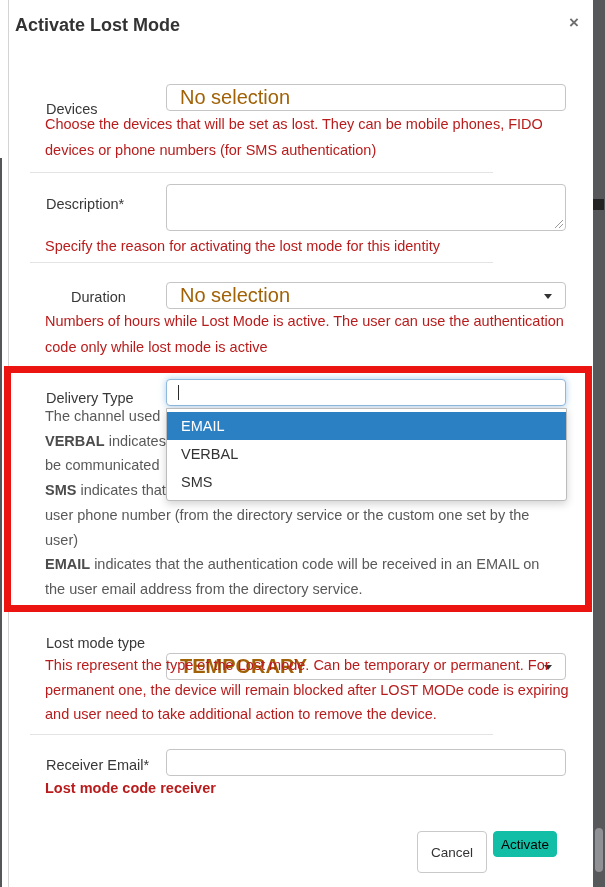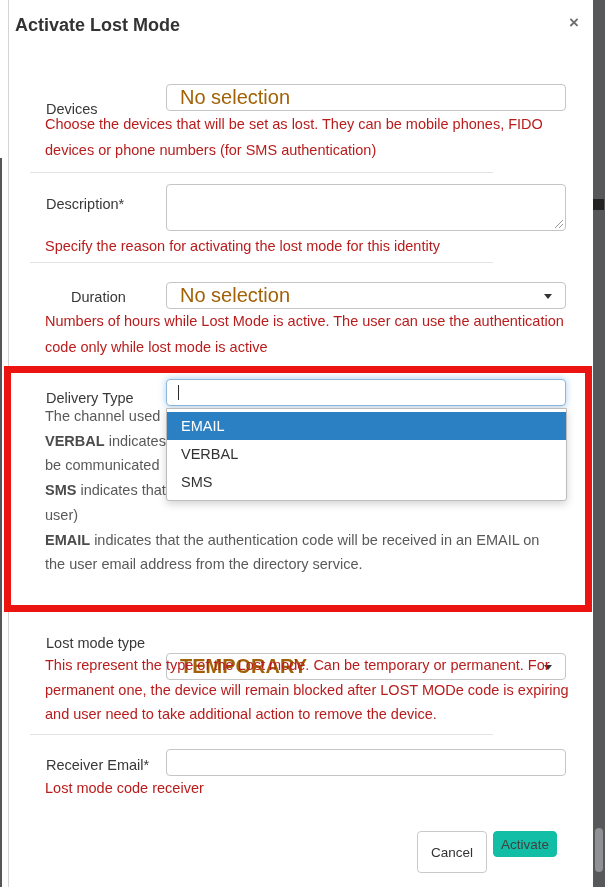--- a/index.html
+++ b/index.html
@@ -64,21 +64,21 @@
   .dd-item.selected { background:#2b80c4; color:#ffffff; }
 
   .red-annotation {
     left:4px; top:366px; width:588px; height:246px;
     border:7px solid #ec1410; z-index:20; pointer-events:none;
   }
 
   
   .btn { font-family:inherit; font-size:13.5px; border-radius:4px; cursor:pointer; text-align:center; }
   .btn-cancel { left:417px; top:831px; width:70px; height:42px; background:#fff; border:1px solid #c9c9c9; color:#333; }
-  .btn-activate { left:493px; top:831px; width:64px; height:26px; background:#12bfa6; border:1px solid #12bfa6; color:#404040; }
+  .btn-activate { left:493px; top:831px; width:64px; height:26px; background:#12bfa6; border:1px solid #12bfa6; color:#000000; }
 </style>
 </head>
 <body>
 
 <div class="abs left-sliver"></div>
 <div class="abs modal-left-border"></div>
 <div class="abs overlay-strip"></div>
 <div class="abs strip-notch"></div>
 <div class="abs strip-thumb"></div>
 
@@ -107,20 +107,21 @@
 
 <div class="abs field-label" style="left:46px; top:390px;">Delivery Type</div>
 <input class="focus-input" value="" style="">
 <div class="abs text-cursor"></div>
 
 <div class="abs" style="left:45px; top:404px; width:527px; z-index:1;">
   <div class="dl-line"><b></b><span>The channel used</span></div>
   <div class="dl-line"><b>VERBAL</b><span> indicates</span></div>
   <div class="dl-line"><b></b><span>be communicated</span></div>
   <div class="dl-line"><b>SMS</b><span> indicates that</span></div>
+  <div class="dl-line"><b></b><span>user phone number (from the directory service or the custom one set by the</span></div>
   <div class="dl-line"><b></b><span>user)</span></div>
   <div class="dl-line"><b>EMAIL</b><span> indicates that the authentication code will be received in an EMAIL on</span></div>
   <div class="dl-line"><b></b><span>the user email address from the directory service.</span></div>
 </div>
 
 <div class="abs dropdown-panel">
   <div class="dd-item selected">EMAIL</div>
   <div class="dd-item">VERBAL</div>
   <div class="dd-item">SMS</div>
 </div>
@@ -130,16 +131,16 @@
 <div class="abs field-label" style="left:46px; top:635px;">Lost mode type</div>
 <div class="abs tb select-box" style="left:166px; top:626px;font-weight:bold;">
   <span>TEMPORARY</span>
   <span class="caret"></span>
 </div>
 <div class="abs help" style="left:45px; top:653px; line-height:24.7px;">This represent the type of the Lost mode. Can be temporary or permanent. For permanent one, the device will remain blocked after LOST MODe code is expiring and user need to take additional action to remove the device.</div>
 <div class="abs divider" style="top:734px;"></div>
 
 <div class="abs field-label" style="left:46px; top:757px;">Receiver Email*</div>
 <input class="abs tb input-box" style="left: 166px; top: 749px;" value="">
-<div class="abs help" style="left:45px; top:776px;">Lost mode code receiver</div>
+<div class="abs help" style="left:45px; top:776px;font-weight:bold;">Lost mode code receiver</div>
 
 <button class="abs btn btn-cancel">Cancel</button>
 <button class="abs btn btn-activate">Activate</button>
 
 </body></html>

